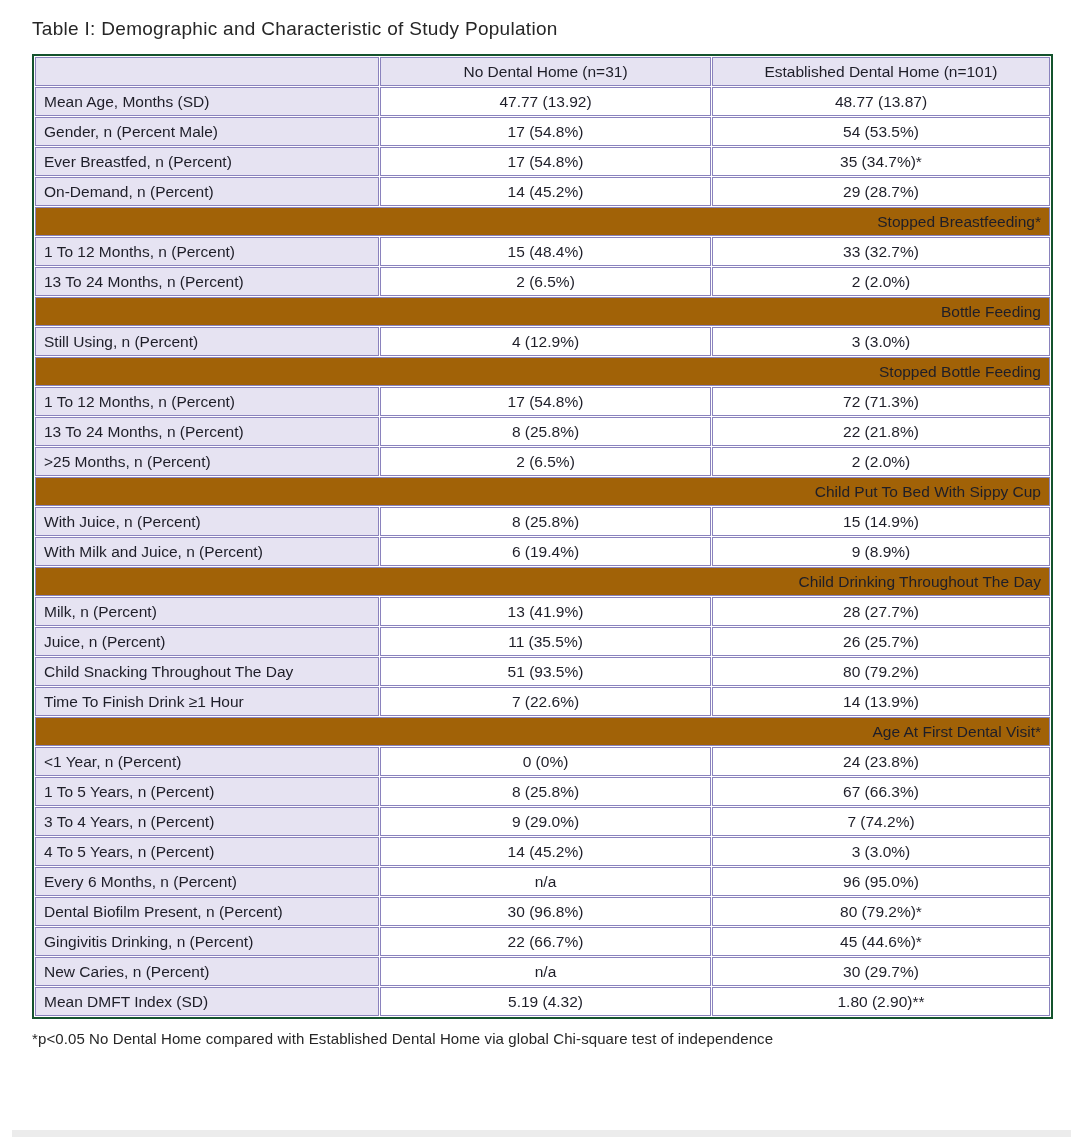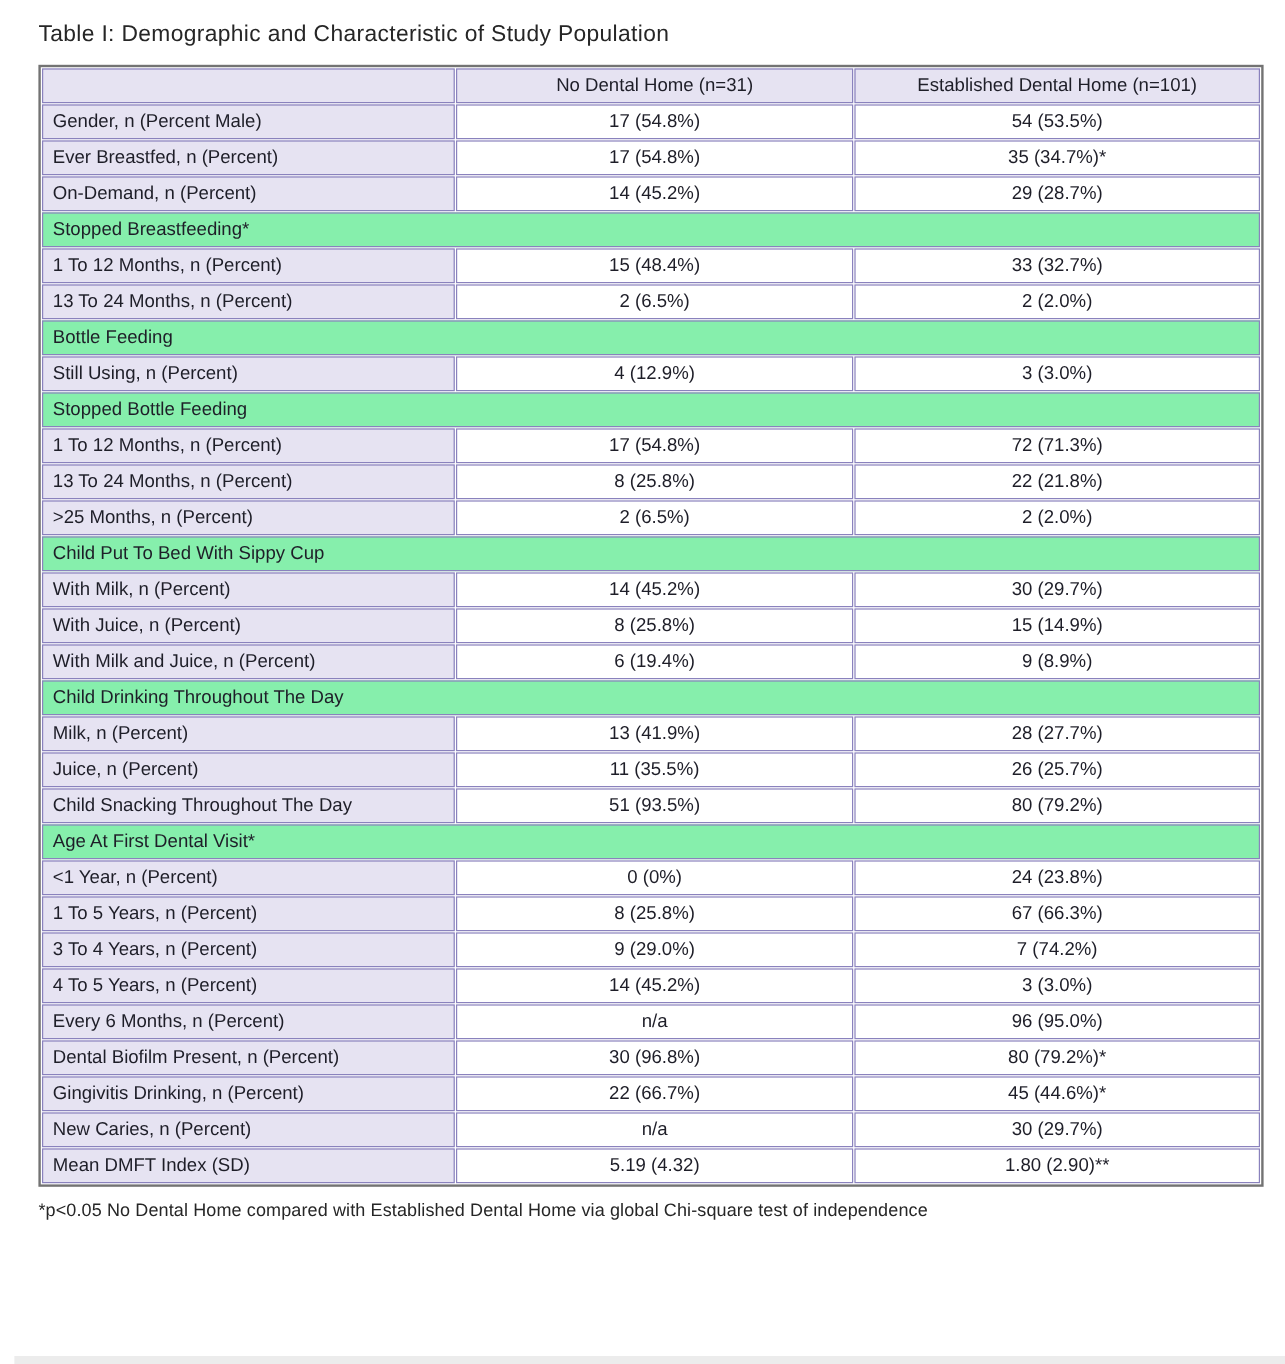--- a/index.html
+++ b/index.html
@@ -24,21 +24,21 @@
     font-weight: 400;
     color: #262626;
     letter-spacing: 0.3px;
     margin: 6px 0 14px 0;
   }
   table.study-table {
     width: 1021px;
     table-layout: fixed;
     border-collapse: separate;
     border-spacing: 1px;
-    border: 2px solid #737373;
+    border: 2px solid #14532d;
     background: #ffffff;
     font-size: 15.5px;
   }
   .study-table col.c-label { width: 340px; }
   .study-table col.c-v1    { width: 327px; }
   .study-table col.c-v2    { width: 334px; }
   .study-table th, .study-table td {
     border: 1px solid #8a82bd;
     height: 25px;
     padding: 1px 8px;
@@ -50,22 +50,22 @@
   .head-cell {
     background: #e6e3f2;
     text-align: center;
   }
   .label-cell {
     background: #e6e3f2;
     text-align: left;
     padding-left: 17px;
   }
   .section-cell {
-    background: #86efac;
-    text-align: left;
+    background: #a16207;
+    text-align: right;
     padding-left: 8px;
   }
   .data-cell {
     background: #ffffff;
     text-align: center;
   }
   .footnotes {
     margin-top: 9px;
     font-size: 15px;
     line-height: 21px;
@@ -96,20 +96,25 @@
     </colgroup>
     <thead>
       <tr>
         <th class="head-cell"></th>
         <th class="head-cell">No Dental Home (n=31)</th>
         <th class="head-cell">Established Dental Home (n=101)</th>
       </tr>
     </thead>
     <tbody>
         <tr>
+          <td class="label-cell">Mean Age, Months (SD)</td>
+          <td class="data-cell">47.77 (13.92)</td>
+          <td class="data-cell">48.77 (13.87)</td>
+        </tr>
+        <tr>
           <td class="label-cell">Gender, n (Percent Male)</td>
           <td class="data-cell">17 (54.8%)</td>
           <td class="data-cell">54 (53.5%)</td>
         </tr>
         <tr>
           <td class="label-cell">Ever Breastfed, n (Percent)</td>
           <td class="data-cell">17 (54.8%)</td>
           <td class="data-cell">35 (34.7%)*</td>
         </tr>
         <tr>
@@ -153,25 +158,20 @@
         </tr>
         <tr>
           <td class="label-cell">&gt;25 Months, n (Percent)</td>
           <td class="data-cell">2 (6.5%)</td>
           <td class="data-cell">2 (2.0%)</td>
         </tr>
         <tr>
           <td colspan="3" class="section-cell">Child Put To Bed With Sippy Cup</td>
         </tr>
         <tr>
-          <td class="label-cell">With Milk, n (Percent)</td>
-          <td class="data-cell">14 (45.2%)</td>
-          <td class="data-cell">30 (29.7%)</td>
-        </tr>
-        <tr>
           <td class="label-cell">With Juice, n (Percent)</td>
           <td class="data-cell">8 (25.8%)</td>
           <td class="data-cell">15 (14.9%)</td>
         </tr>
         <tr>
           <td class="label-cell">With Milk and Juice, n (Percent)</td>
           <td class="data-cell">6 (19.4%)</td>
           <td class="data-cell">9 (8.9%)</td>
         </tr>
         <tr>
@@ -186,20 +186,25 @@
           <td class="label-cell">Juice, n (Percent)</td>
           <td class="data-cell">11 (35.5%)</td>
           <td class="data-cell">26 (25.7%)</td>
         </tr>
         <tr>
           <td class="label-cell">Child Snacking Throughout The Day</td>
           <td class="data-cell">51 (93.5%)</td>
           <td class="data-cell">80 (79.2%)</td>
         </tr>
         <tr>
+          <td class="label-cell">Time To Finish Drink ≥1 Hour</td>
+          <td class="data-cell">7 (22.6%)</td>
+          <td class="data-cell">14 (13.9%)</td>
+        </tr>
+        <tr>
           <td colspan="3" class="section-cell">Age At First Dental Visit*</td>
         </tr>
         <tr>
           <td class="label-cell">&lt;1 Year, n (Percent)</td>
           <td class="data-cell">0 (0%)</td>
           <td class="data-cell">24 (23.8%)</td>
         </tr>
         <tr>
           <td class="label-cell">1 To 5 Years, n (Percent)</td>
           <td class="data-cell">8 (25.8%)</td>

